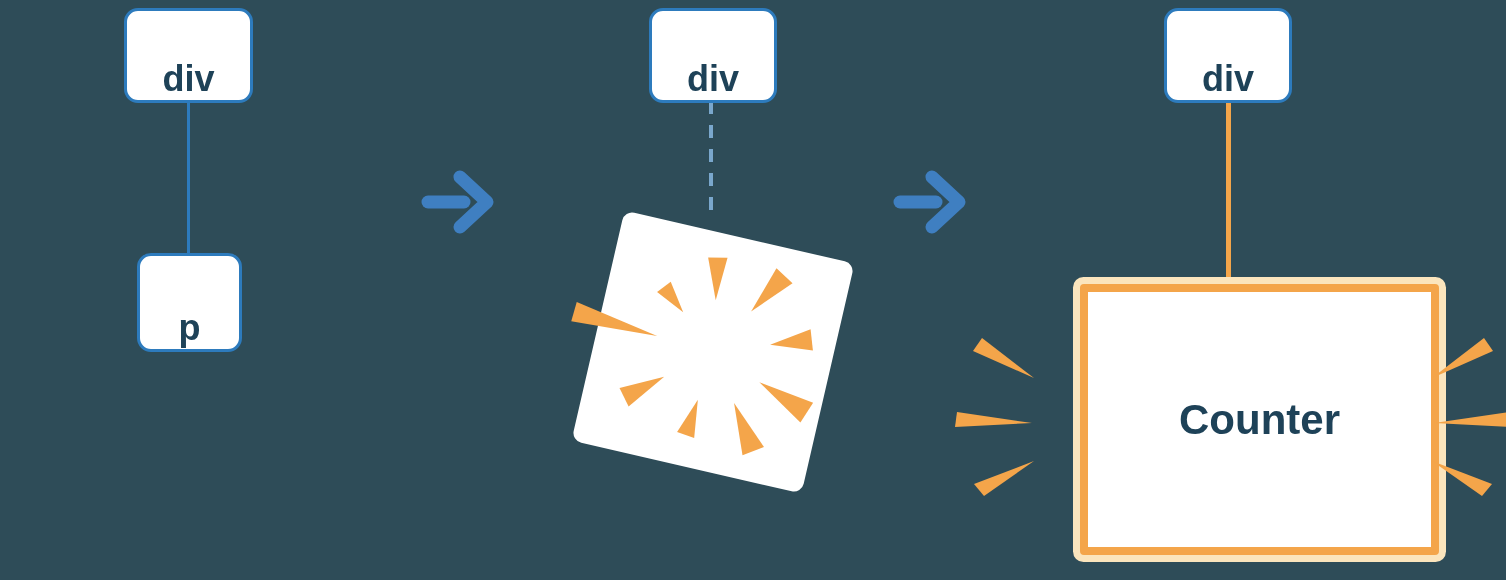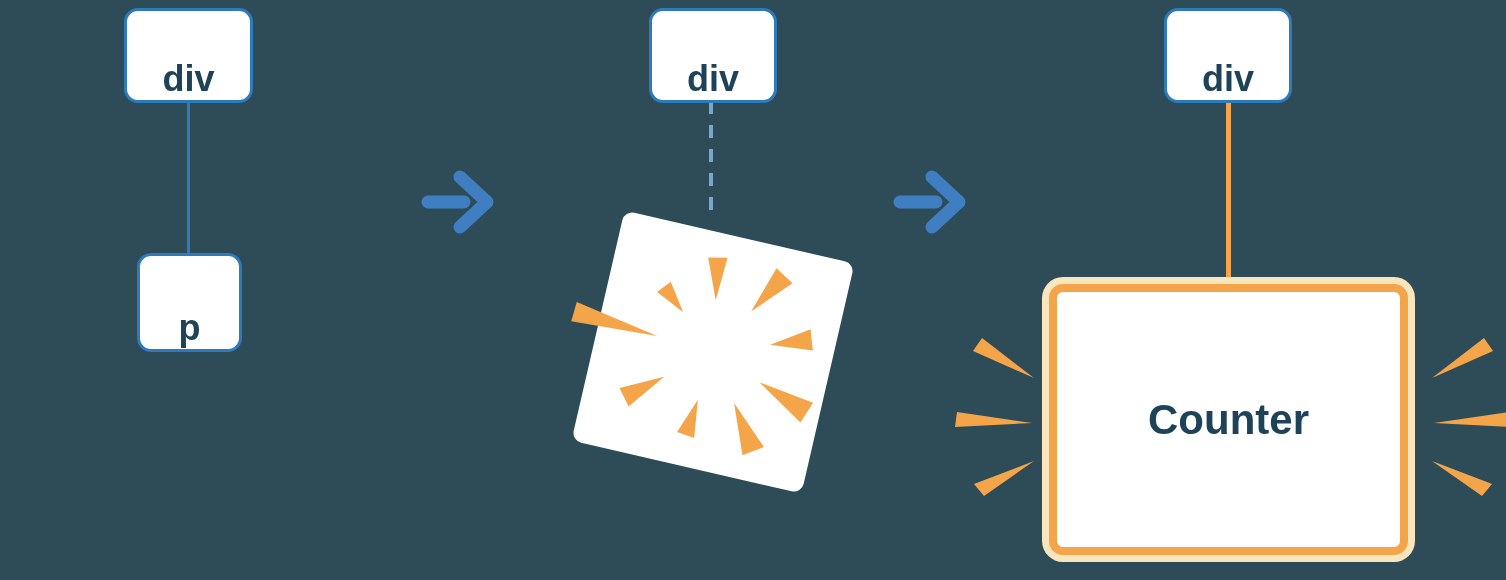--- a/index.html
+++ b/index.html
@@ -31,23 +31,23 @@
   .arrow{position:absolute;}
   .arrow line,.arrow polyline{stroke:var(--arrow);fill:none;stroke-width:13;stroke-linecap:round;stroke-linejoin:round;}
   .poof{
     position:absolute;left:595px;top:234px;width:236px;height:236px;
     background:#ffffff;border-radius:10px;transform:rotate(13deg);
   }
   .poof svg{width:100%;height:100%;overflow:visible;}
   .burst polygon,.spikes polygon{fill:var(--orange);}
   .spikes{position:absolute;}
   .counter-card{
-    position:absolute;left:1049px;top:284px;width:359px;height:271px;
+    position:absolute;left:1080px;top:284px;width:359px;height:271px;
     background:#ffffff;border:8px solid var(--orange);
-    box-shadow:0 0 0 7px var(--halo);border-radius:14px;
+    box-shadow:0 0 0 7px var(--halo);border-radius:4px;
     display:flex;flex-direction:column;align-items:center;justify-content:center;gap:42px;
   }
   .counter-title{font-size:42px;font-weight:600;color:var(--node_text);line-height:1;}
   .state-pill{
     display:flex;width:263px;height:104px;border:3px solid var(--indigo);
     border-radius:60px;color:var(--indigo);font-size:38px;overflow:hidden;background:#fff;
   }
   .state-key{flex:1;display:flex;align-items:center;justify-content:center;border-right:3px solid var(--indigo);}
   .state-value{width:88px;display:flex;align-items:center;justify-content:center;}
 </style>

